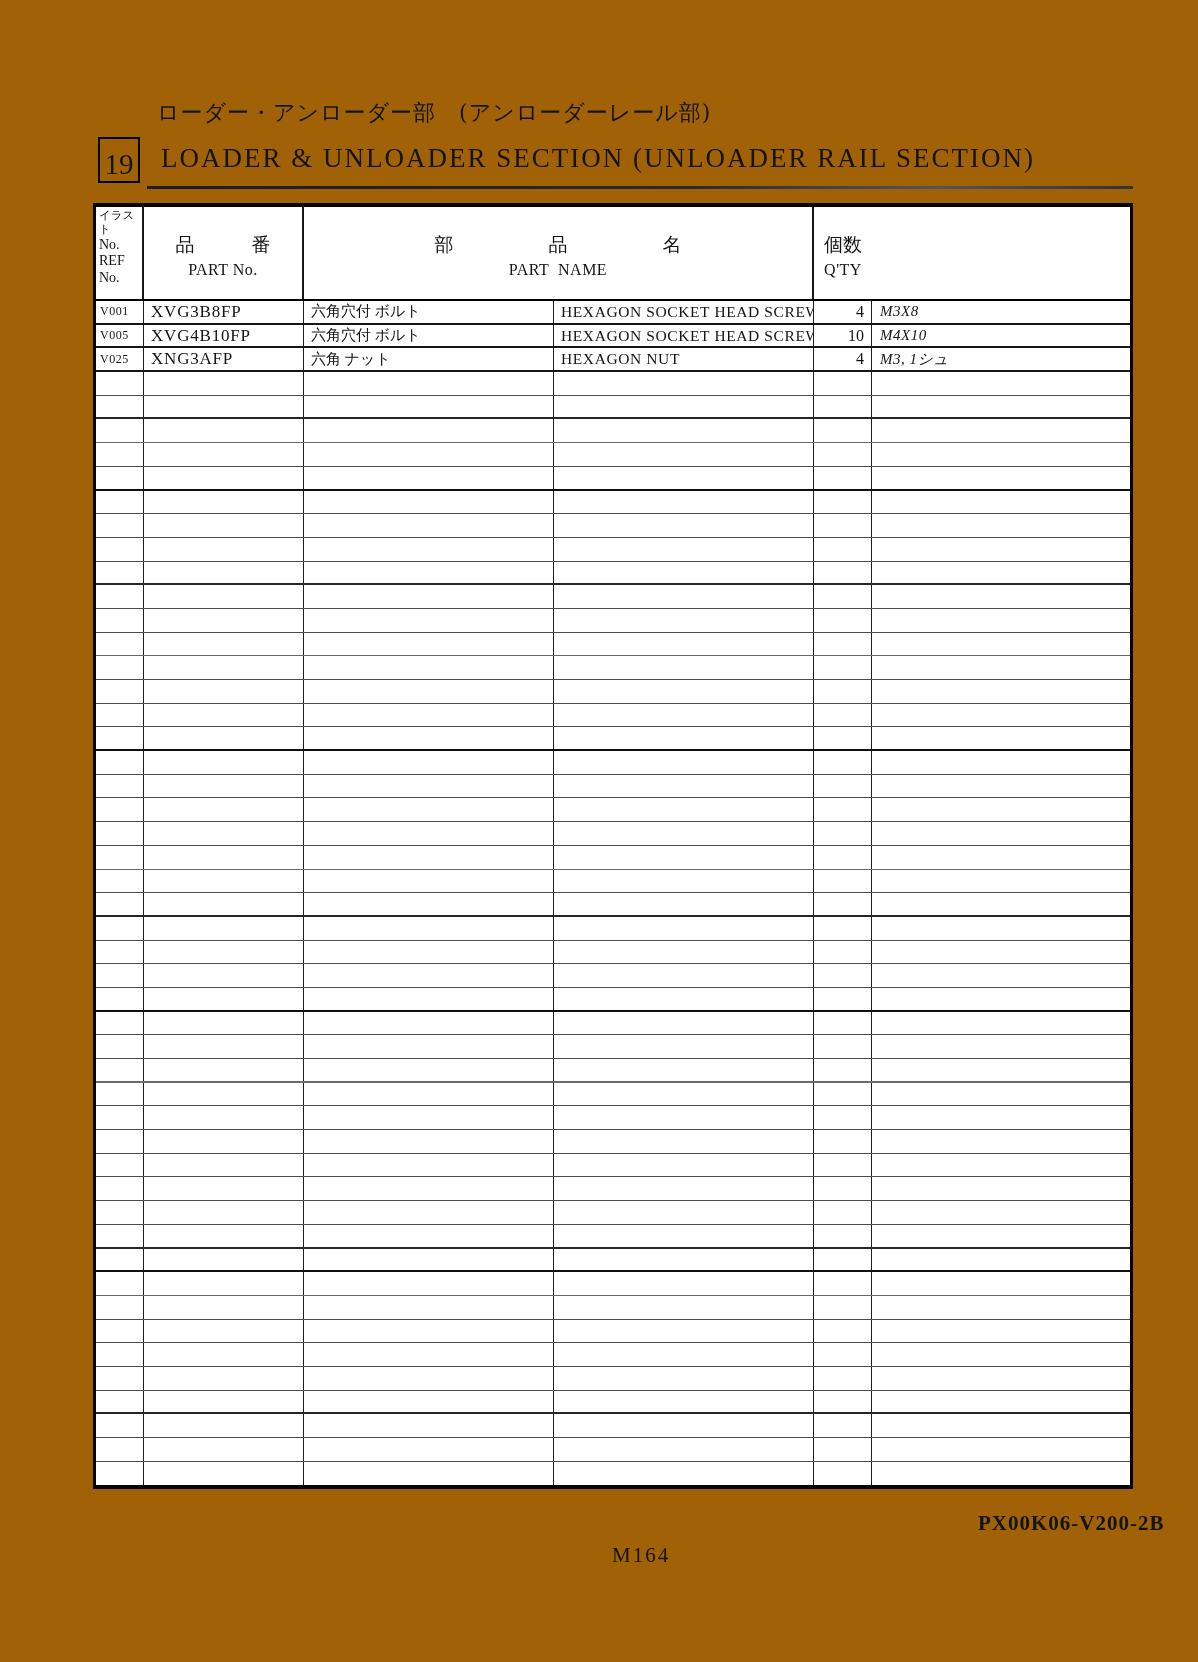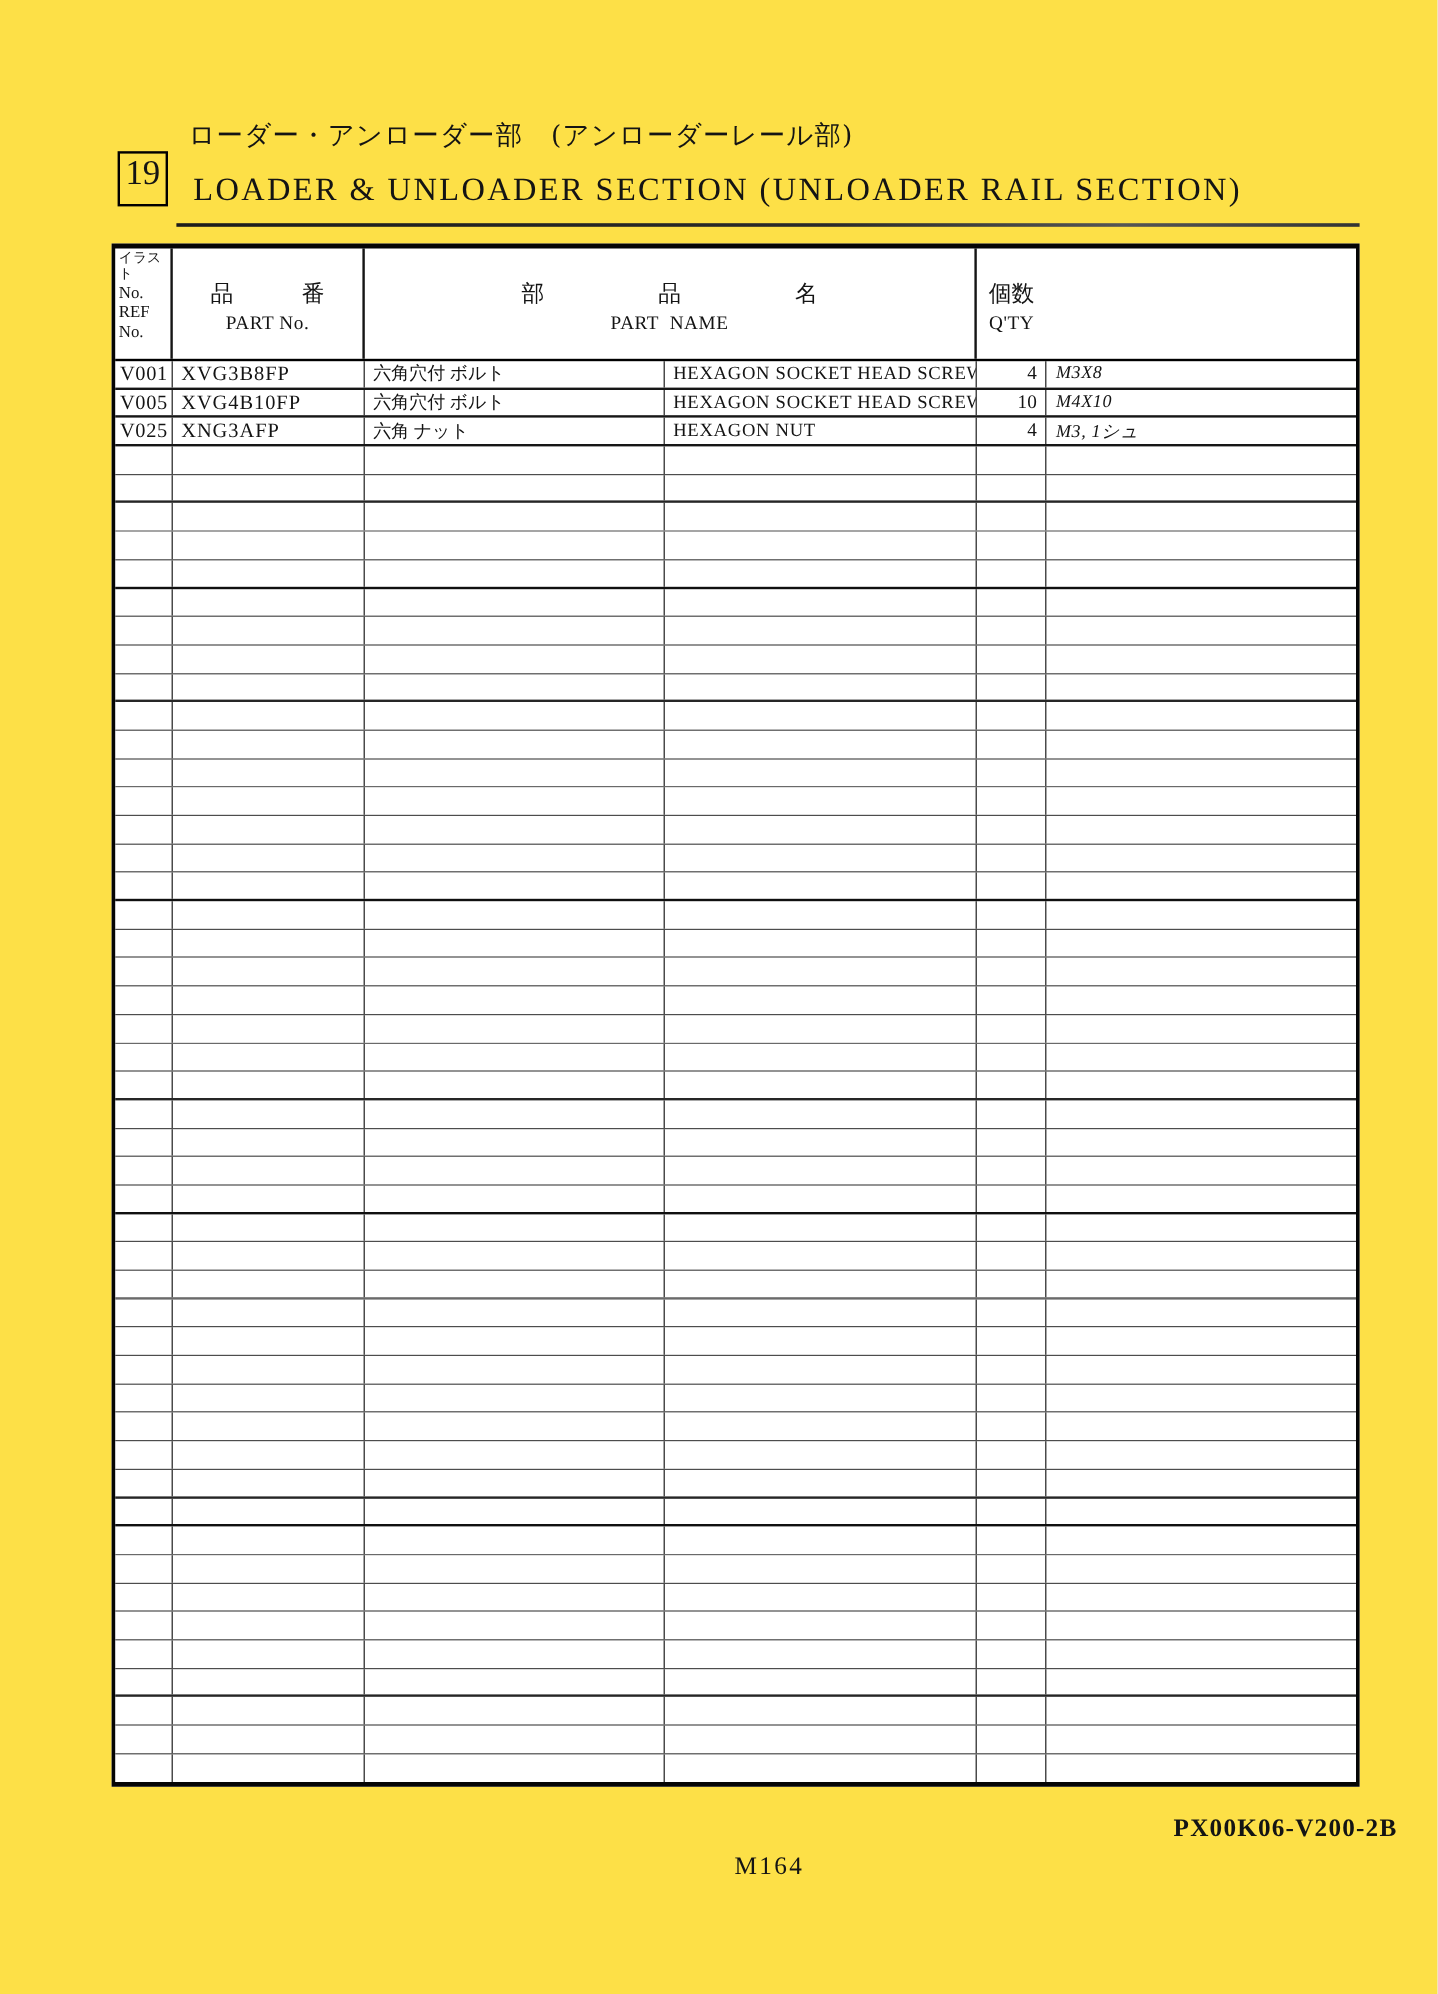--- a/index.html
+++ b/index.html
@@ -1,30 +1,30 @@
 <!DOCTYPE html>
 <html><head>
 <meta charset="utf-8">
 <style>
   html,body { margin:0; padding:0; background:#e8e8e8; }
   .page {
     position:relative; width:1198px; height:1662px; margin:0 auto;
-    background:#fde047; color:#141414;
+    background:#a16207; color:#141414;
     font-family:"Liberation Serif","DejaVu Serif",serif;
     overflow:hidden;
   }
   .jp-heading {
     position:absolute; left:157px; top:98px;
     font-size:22px; letter-spacing:1px; white-space:pre;
     font-family:"DejaVu Serif","Liberation Serif",serif;
   }
   .section-box {
-    position:absolute; left:98px; top:126px; width:42px; height:46px;
+    position:absolute; left:98px; top:137px; width:42px; height:46px;
     border:2.5px solid #000; box-sizing:border-box;
-    display:flex; align-items:flex-start; justify-content:center;
+    display:flex; align-items:flex-end; justify-content:center;
     font-size:29px;
   }
   .section-title {
     position:absolute; left:161px; top:143px;
     font-size:27px; letter-spacing:2px; white-space:pre;
   }
   .title-underline {
     position:absolute; left:147px; top:186px; width:986px; height:2.5px;
     background:linear-gradient(90deg,#1c1c1c 0%,#2a2a2a 55%,#555 80%,#333 100%);
   }
@@ -61,21 +61,21 @@
   .tr:nth-child(1), .tr:nth-child(2), .tr:nth-child(3) { border-bottom:2px solid #161616; }
   .tr:nth-child(7n+5)  { border-bottom-color:#262626; border-bottom-width:2px; }
   .tr:nth-child(11n+8) { border-bottom-color:#101010; border-bottom-width:2.3px; }
   .tr:nth-child(9n+6)  { border-bottom-color:#6a6a6a; }
   .td {
     border-right:1.8px solid #1f1f1f;
     display:flex; align-items:center; overflow:hidden; white-space:pre;
     box-sizing:border-box;
   }
   .td:last-child { border-right:none;font-style:italic; }
-  .td-ref     { padding-left:4px;  font-size:17px;   letter-spacing:0.5px; }
+  .td-ref     { padding-left:4px;  font-size:12px;   letter-spacing:0.5px; }
   .td-partno  { padding-left:7px;  font-size:17px;   letter-spacing:0.8px; }
   .td-namejp  { padding-left:7px;  font-size:15px; }
   .td-nameen  { padding-left:7px;  font-size:15.5px; letter-spacing:0.6px; }
   .td-qty     { justify-content:flex-end; padding-right:7px; font-size:16px; }
   .td-remarks { padding-left:8px;  font-size:15px;   letter-spacing:0.5px; }
 
   .doc-code {
     position:absolute; left:978px; top:1511px;
     font-size:21px; letter-spacing:1px; white-space:pre;font-weight:bold;
   }

